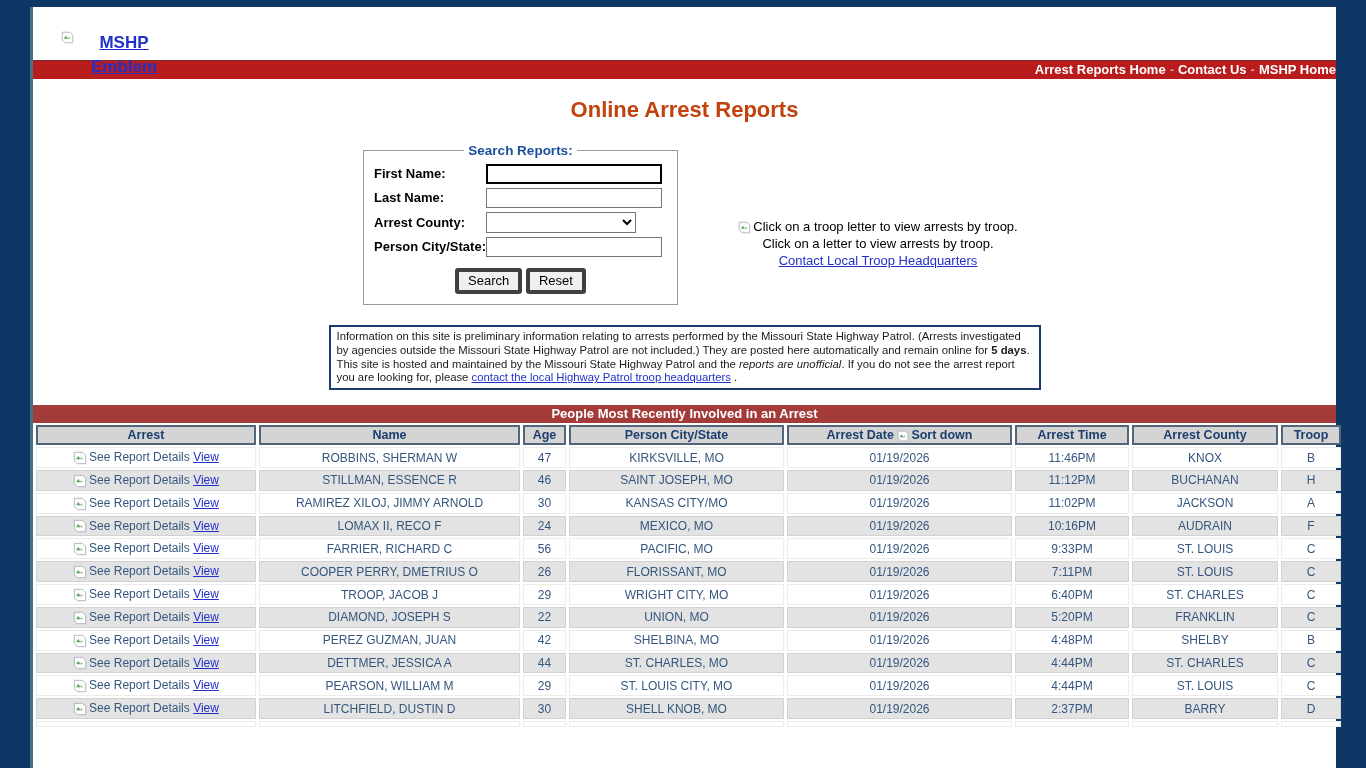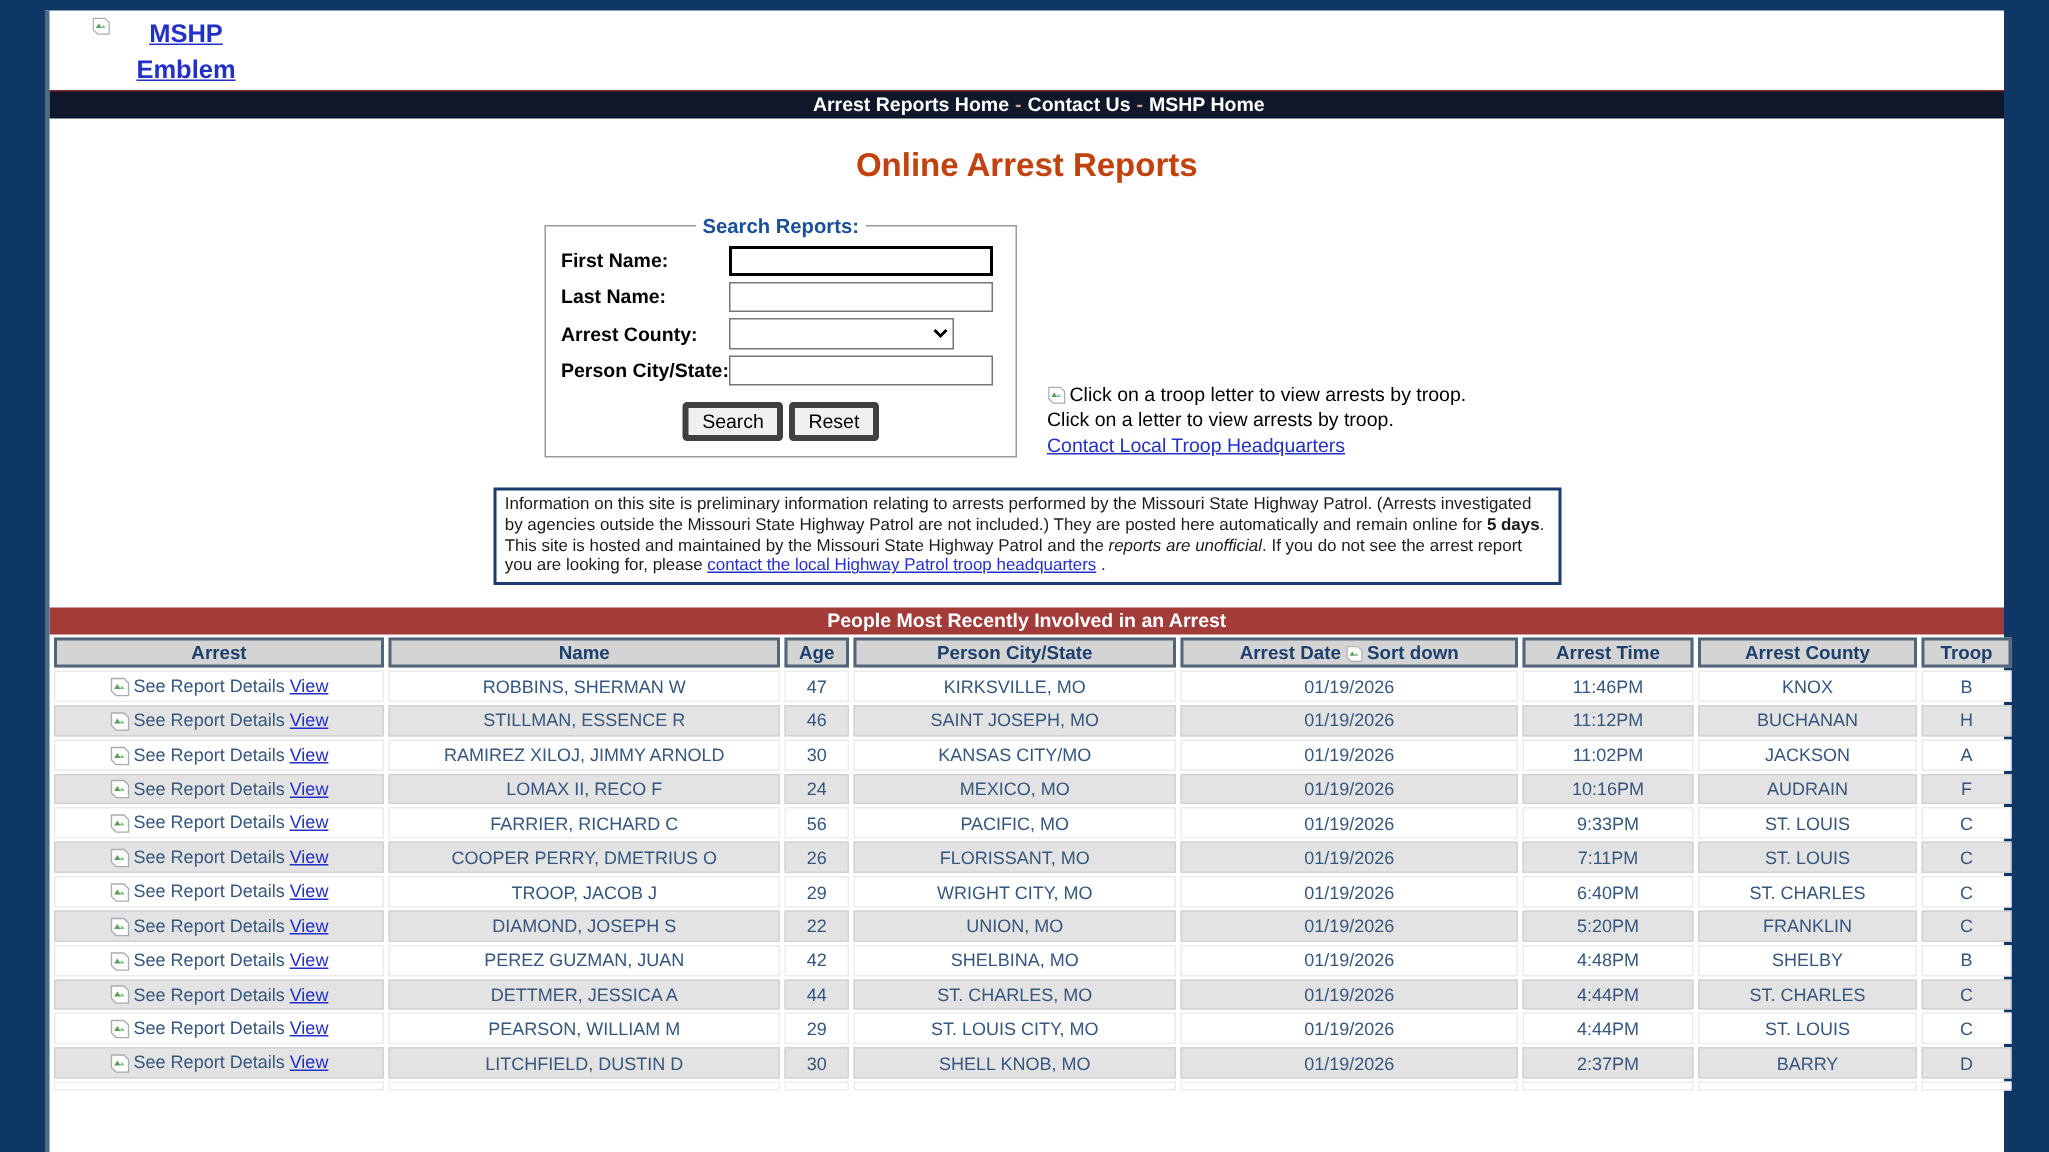--- a/index.html
+++ b/index.html
@@ -10,31 +10,31 @@
     font-family: "Liberation Sans", "DejaVu Sans", sans-serif;
     font-size: 13px; color: #000;
   }
   .content {
     margin: 7px 30px 0 30px;
     background: #ffffff;
     min-height: 761px;
     border-left: 3px solid #4c6d87;
   }
   
-  .masthead { padding: 4px 0 2px 0; height: 53px; }
+  .masthead { padding: 24px 0 2px 0; height: 53px; }
   .emblem-wrap { display: flex; align-items: flex-start; padding-left: 28px; }
   .emblem-link {
     color: #2230c8; font-weight: bold; font-size: 17px;
     text-decoration: underline; width: 96px; text-align: center;
     line-height: 1.4; cursor: pointer; display: inline-block;
   }
   .bimg { display: inline-block; vertical-align: middle; line-height: 0; margin-right: 2px; }
   
   .navbar {
-    background: #0f172a; color: #fff; text-align: center;
+    background: #b91c1c; color: #fff; text-align: right;
     font-weight: bold; font-size: 13px; padding: 1px 0 2px 16px;
     border-top: 1px solid #7e2b29;
   }
   .navbar a { color: #ffffff; text-decoration: none; cursor: pointer; }
   .navbar .sep { color: #dba49c; font-weight: bold; padding: 0 4px; }
   
   .page-title {
     text-align: center; color: #c2410c; font-size: 22px;
     font-weight: bold; margin: 18px 0 20px 0;
   }
@@ -56,21 +56,21 @@
   }
   .txt.focused { border: 2px solid #000; }
   .sel { width: 150px; height: 21px; font-size: 12px; background: #fff; border: 1px solid #767676; }
   .btn-row { text-align: center; margin-top: 9px; }
   .btn {
     font-size: 13px; padding: 1px 9px 2px 9px; background: #f0f0f0;
     border: 4px solid #404040; border-radius: 3px; cursor: pointer;
     font-family: "Liberation Sans", "DejaVu Sans", sans-serif;
   }
   
-  .troop-panel { margin-left: 20px; margin-top: 112px; width: 360px; text-align: left; font-size: 13px; }
+  .troop-panel { margin-left: 20px; margin-top: 76px; width: 360px; text-align: center; font-size: 13px; }
   .troop-panel .line { margin-bottom: 2px; }
   .troop-panel a { color: #2230c8; text-decoration: underline; cursor: pointer; }
   
   .notice {
     width: 712px; margin: 20px auto 0 auto; border: 2px solid #1a3c6e;
     padding: 3px 6px; font-size: 11.3px; line-height: 1.22; color: #1b1b1b;
   }
   .notice a { color: #2230c8; text-decoration: underline; cursor: pointer; }
   
   .caption-bar {

